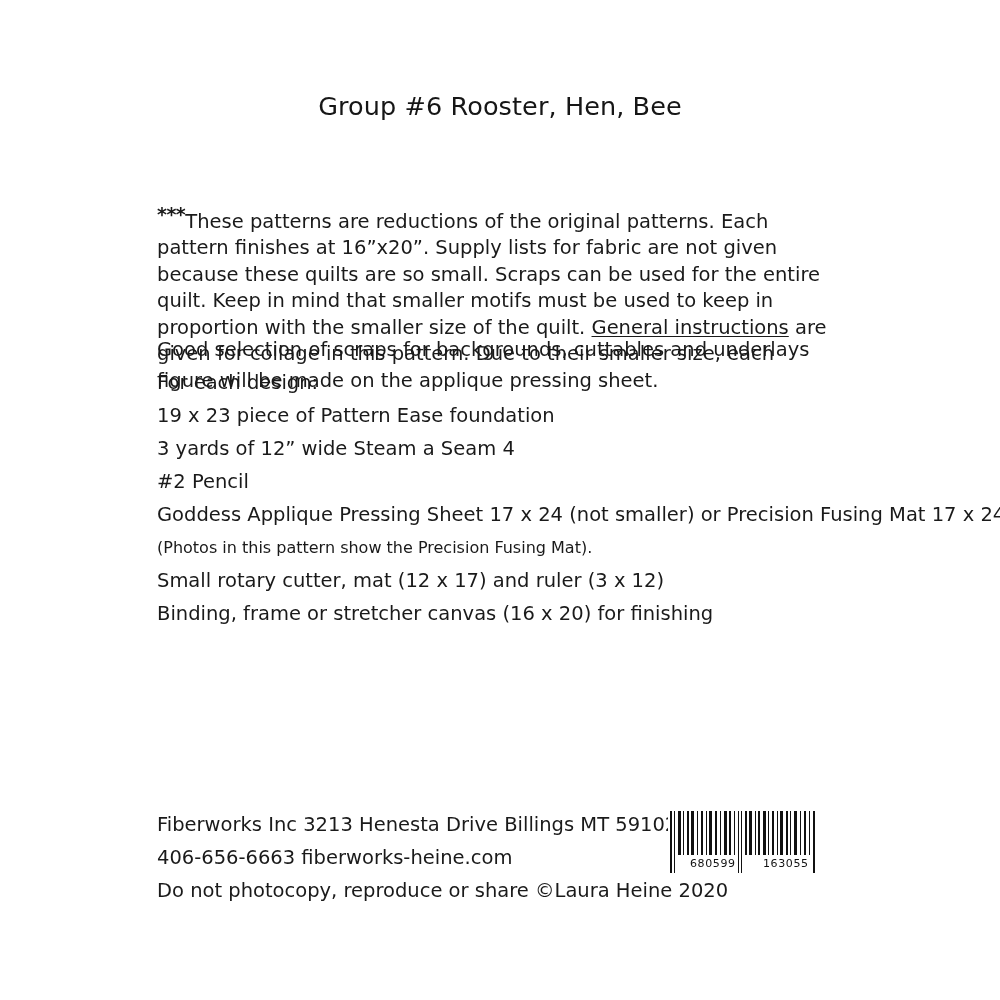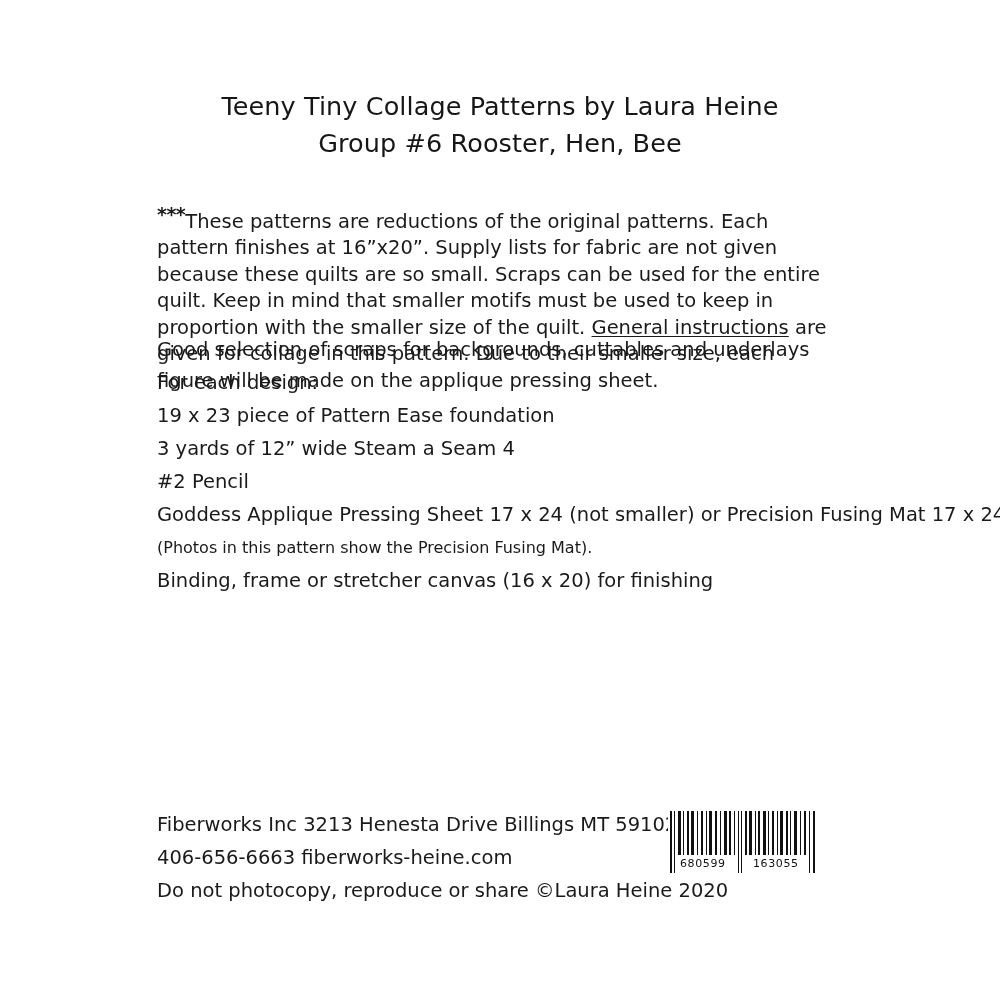--- a/index.html
+++ b/index.html
@@ -116,44 +116,45 @@
   .bc-num {
     position: absolute;
     top: 0;
     font-family: "DejaVu Sans", sans-serif;
     font-size: 11px;
     line-height: 18px;
     color: #111111;
     letter-spacing: 0.6px;
     background: #ffffff;
     padding: 0 1px;
+    margin-left: 10px;
   }
   .bc-num.left  { left: 11px; }
   .bc-num.right { left: 84px; }
 </style>
 </head>
 <body>
 
 <div class="page">
 
   <div class="title-block">
-    <div class="title-line">Teeny Tiny Collage Patterns by Laura Heine</div>
     <div class="title-line">Group #6 Rooster, Hen, Bee</div>
   </div>
 
   <p class="intro"><span class="stars">***</span><span>These patterns are reductions of the original patterns. Each pattern finishes at 16”x20”. Supply lists for fabric are not given because these quilts are so small. Scraps can be used for the entire quilt. Keep in mind that smaller motifs must be used to keep in proportion with the smaller size of the quilt. </span><span class="underlined">General instructions</span><span> are given for collage in this pattern. Due to their smaller size, each figure will be made on the applique pressing sheet.</span></p>
 
   <div class="list-block">
     <div class="list-item">Good selection of scraps for backgrounds, cuttables and underlays</div>
     <div class="list-item">For each design:</div>
     <div class="list-item">19 x 23 piece of Pattern Ease foundation</div>
     <div class="list-item">3 yards of 12” wide Steam a Seam 4</div>
     <div class="list-item">#2 Pencil</div>
     <div class="list-item">Goddess Applique Pressing Sheet 17 x 24 (not smaller) or Precision Fusing Mat 17 x 24</div>
     <div class="list-item small">(Photos in this pattern show the Precision Fusing Mat).</div>
+    <div class="list-item">Small rotary cutter, mat (12 x 17) and ruler (3 x 12)</div>
     <div class="list-item">Binding, frame or stretcher canvas (16 x 20) for finishing</div>
   </div>
 
   <div class="footer-block">
     <div class="footer-line">Fiberworks Inc 3213 Henesta Drive Billings MT 59102</div>
     <div class="footer-line">406-656-6663 fiberworks-heine.com</div>
     <div class="footer-line">Do not photocopy, reproduce or share ©Laura Heine 2020</div>
   </div>
 
   <div class="barcode">

